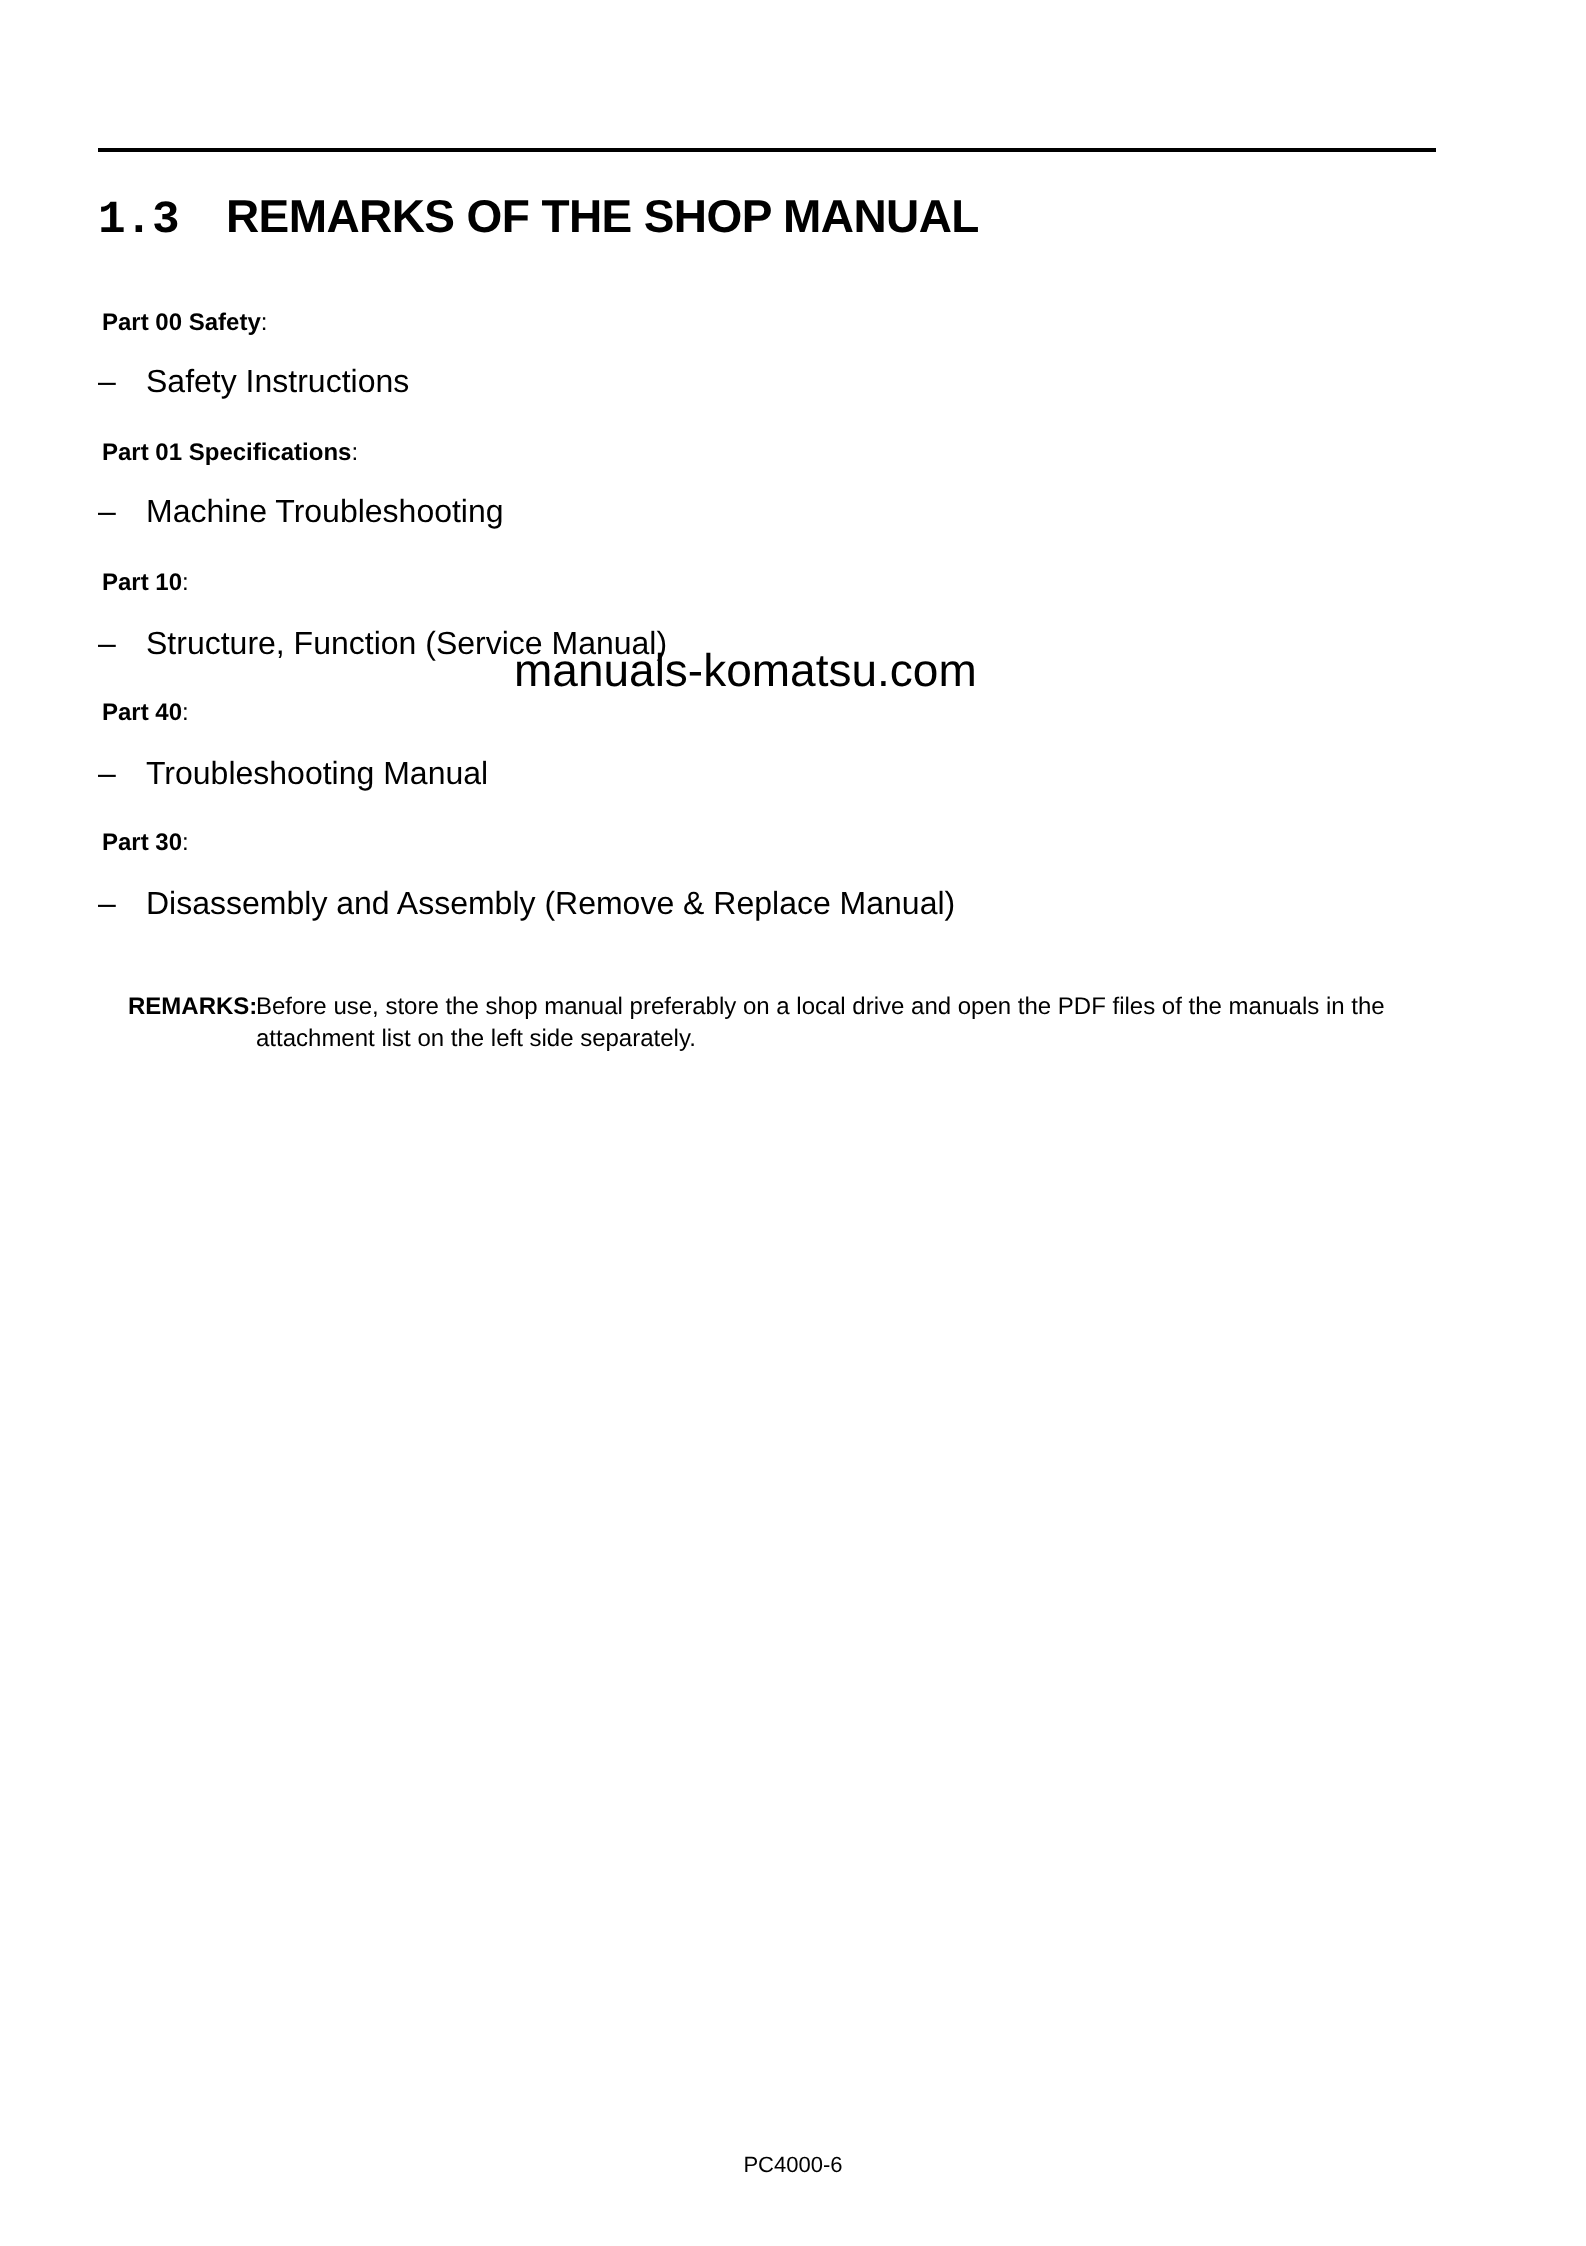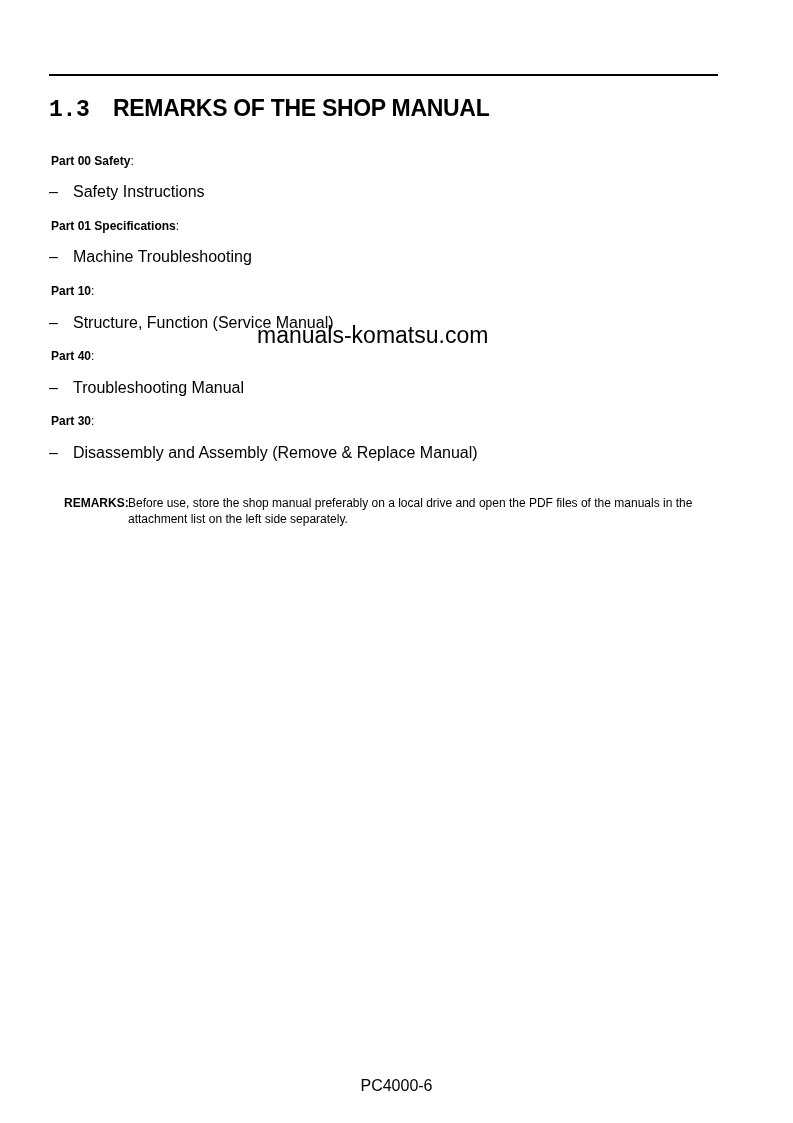--- a/index.html
+++ b/index.html
@@ -9,21 +9,21 @@
     .title { position: absolute; left: 49px; top: 95px; font-size: 23px; font-weight: bold; letter-spacing: -0.3px; white-space: nowrap; }
     .title .num { display: inline-block; width: 64px; font-family: Liberation Mono, monospace; }
     .part { position: absolute; left: 51px; font-size: 12px; white-space: nowrap; }
     .part b { font-weight: bold; }
     .item { position: absolute; left: 49px; font-size: 16px; white-space: nowrap; }
     .item .dash { display: inline-block; width: 24px; }
     .remarks { position: absolute; left: 49px; top: 495px; font-size: 12px; line-height: 16px; }
     .remarks .lbl { position: absolute; left: 0; top: 0; font-weight: bold; white-space: nowrap; padding-left: 15px; }
     .remarks .txt { position: absolute; left: 79px; top: 0; width: 600px; }
     .watermark { position: absolute; left: 257px; top: 307px; font-size: 23px; color: #000; white-space: nowrap; margin-top: 15px; }
-    .footer { position: absolute; left: 0; width: 793px; top: 1077px; text-align: center; font-size: 16px; }
+    .footer { position: absolute; left: 0; width: 793px; top: 1077px; text-align: center; font-size: 11px; }
   </style>
 </head>
 <body>
 
 <div class="rule"></div>
 
 <div class="title">
   <span class="num">1.3</span><span>REMARKS OF THE SHOP MANUAL</span>
 </div>
 

